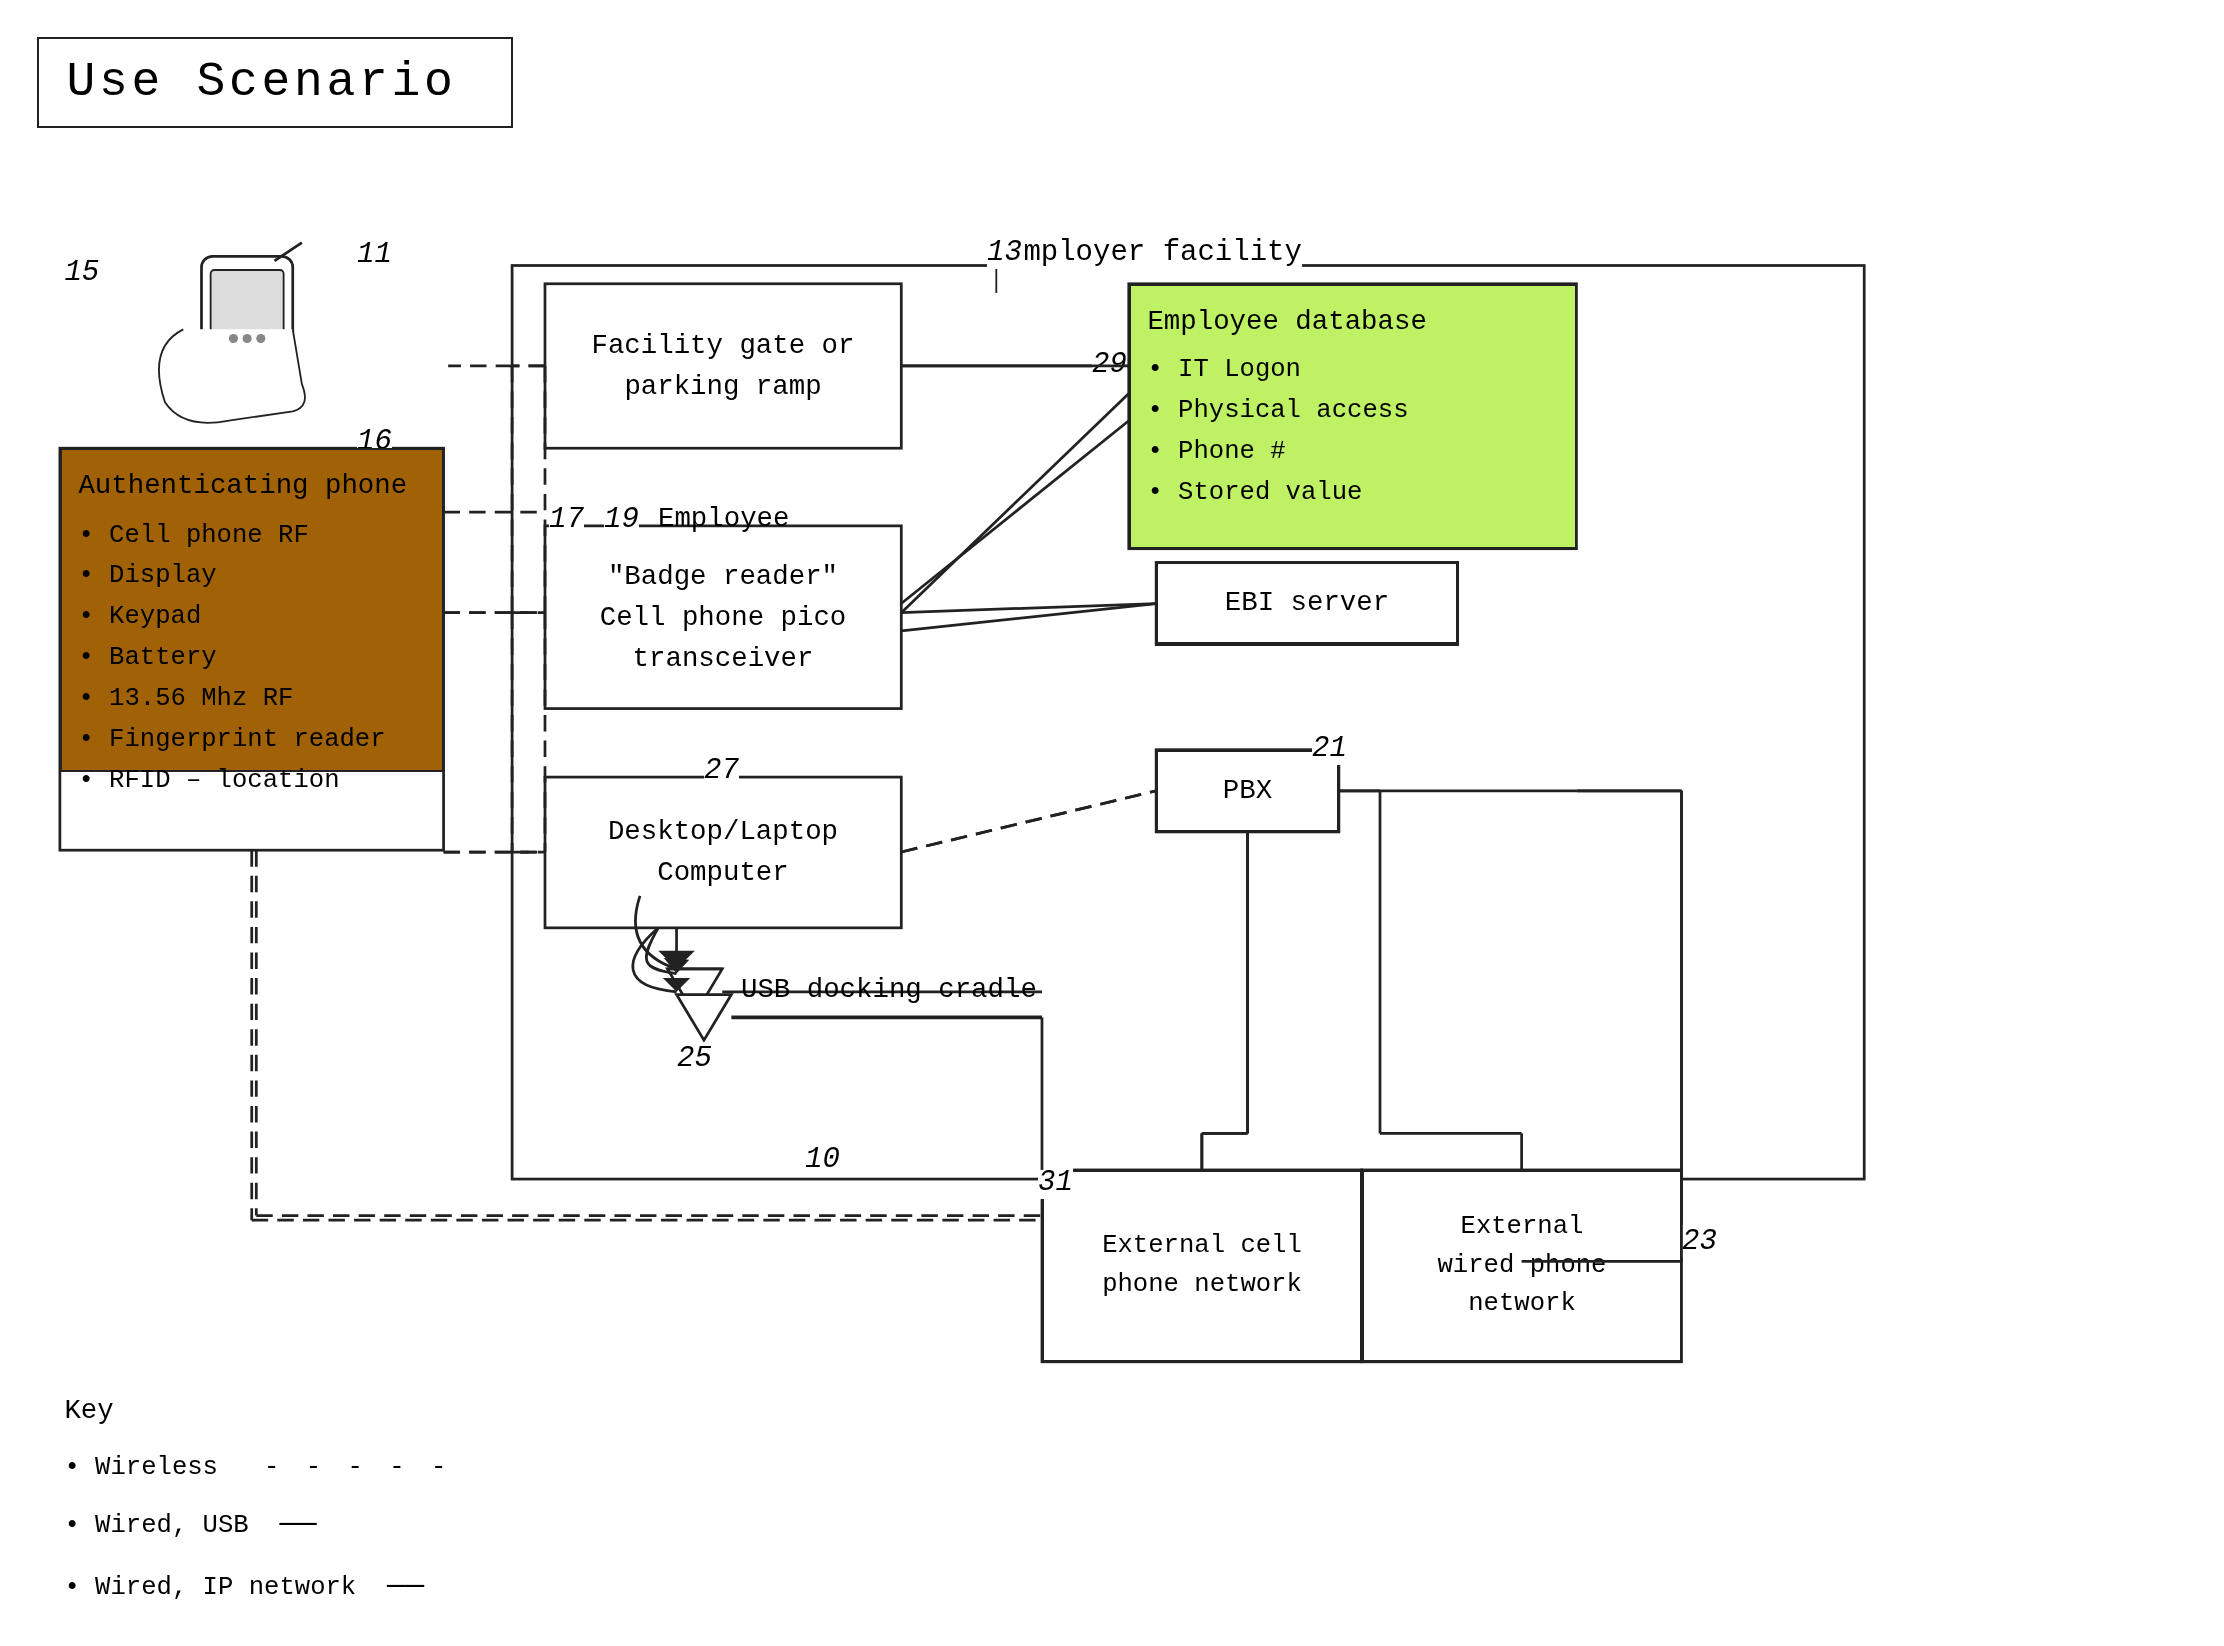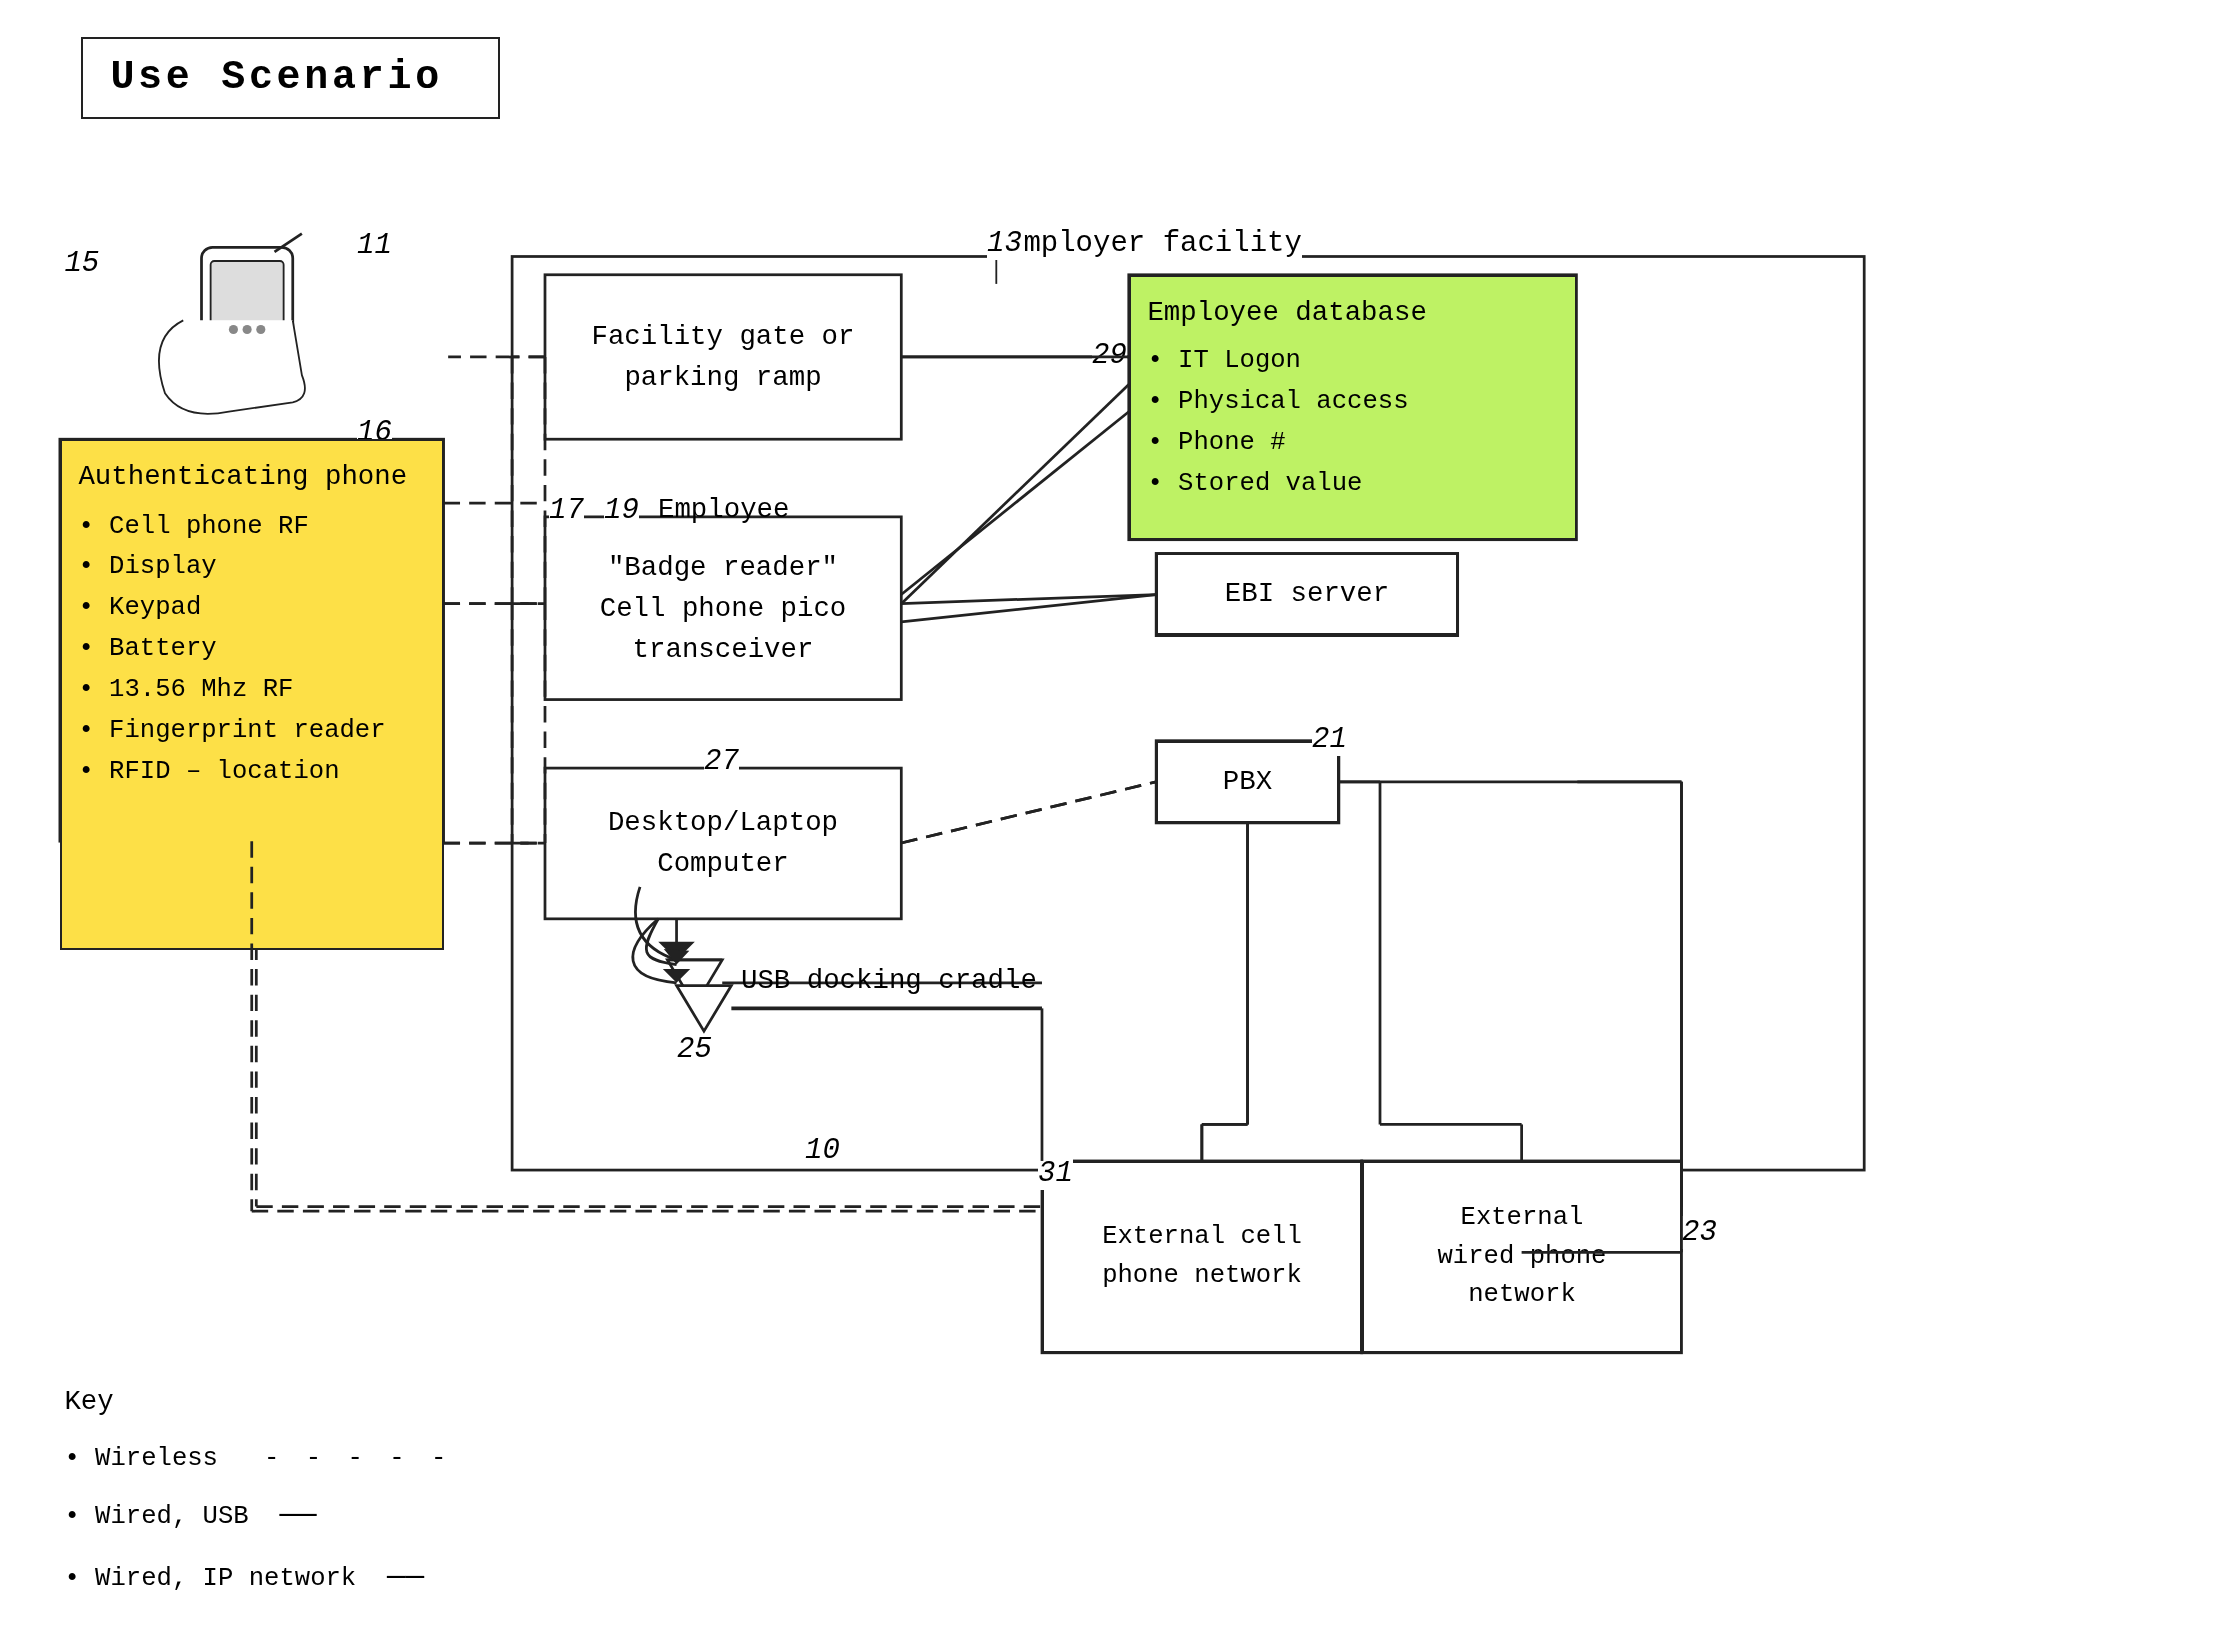--- a/index.html
+++ b/index.html
@@ -17,26 +17,25 @@
       height: 1647px;
       background: #fff;
       position: relative;
       padding: 37px;
     }
 
     .title-box {
       border: 2.7px solid #222;
       display: inline-block;
       padding: 16.4px 55px 16.4px 27.4px;
-      font-size: 40px;
-      font-weight: bold;
+      font-size: 48px;
+      font-weight: normal;
       letter-spacing: 3.7px;
       margin-bottom: 37px;
       background: #fff;
-      margin-left: 44px;
     }
 
     .diagram-area {
       position: relative;
       width: 2147px;
       height: 1480px;
     }
 
     
     .ref-num {
@@ -204,22 +203,22 @@
       <div>
         <div>Desktop/Laptop</div>
         <div>Computer</div>
       </div>
     </div>
 
     <div class="ref-num" style="top:589px; left:667px;">27</div>
 
     <div style="position:absolute; top:809px; left:704px; font-size:27.4px;">USB docking cradle</div>
 
-    <div style="position:absolute; top:283px; left:23px; width:384px; height:511px;
-                border:2.7px solid #222; background:#fde047; padding:14.6px 16.4px; font-size:25.6px; line-height:1.6;">
+    <div style="position:absolute; top:283px; left:23px; width:384px; height:324px;
+                border:2.7px solid #222; background:#a16207; padding:14.6px 16.4px; font-size:25.6px; line-height:1.6;">
       <div style="font-size:27.4px; margin-bottom:7.3px;">Authenticating phone</div>
       <ul class="bullet-list">
         <li>Cell phone RF</li>
         <li>Display</li>
         <li>Keypad</li>
         <li>Battery</li>
         <li>13.56 Mhz RF</li>
         <li>Fingerprint reader</li>
         <li>RFID – location</li>
       </ul>

